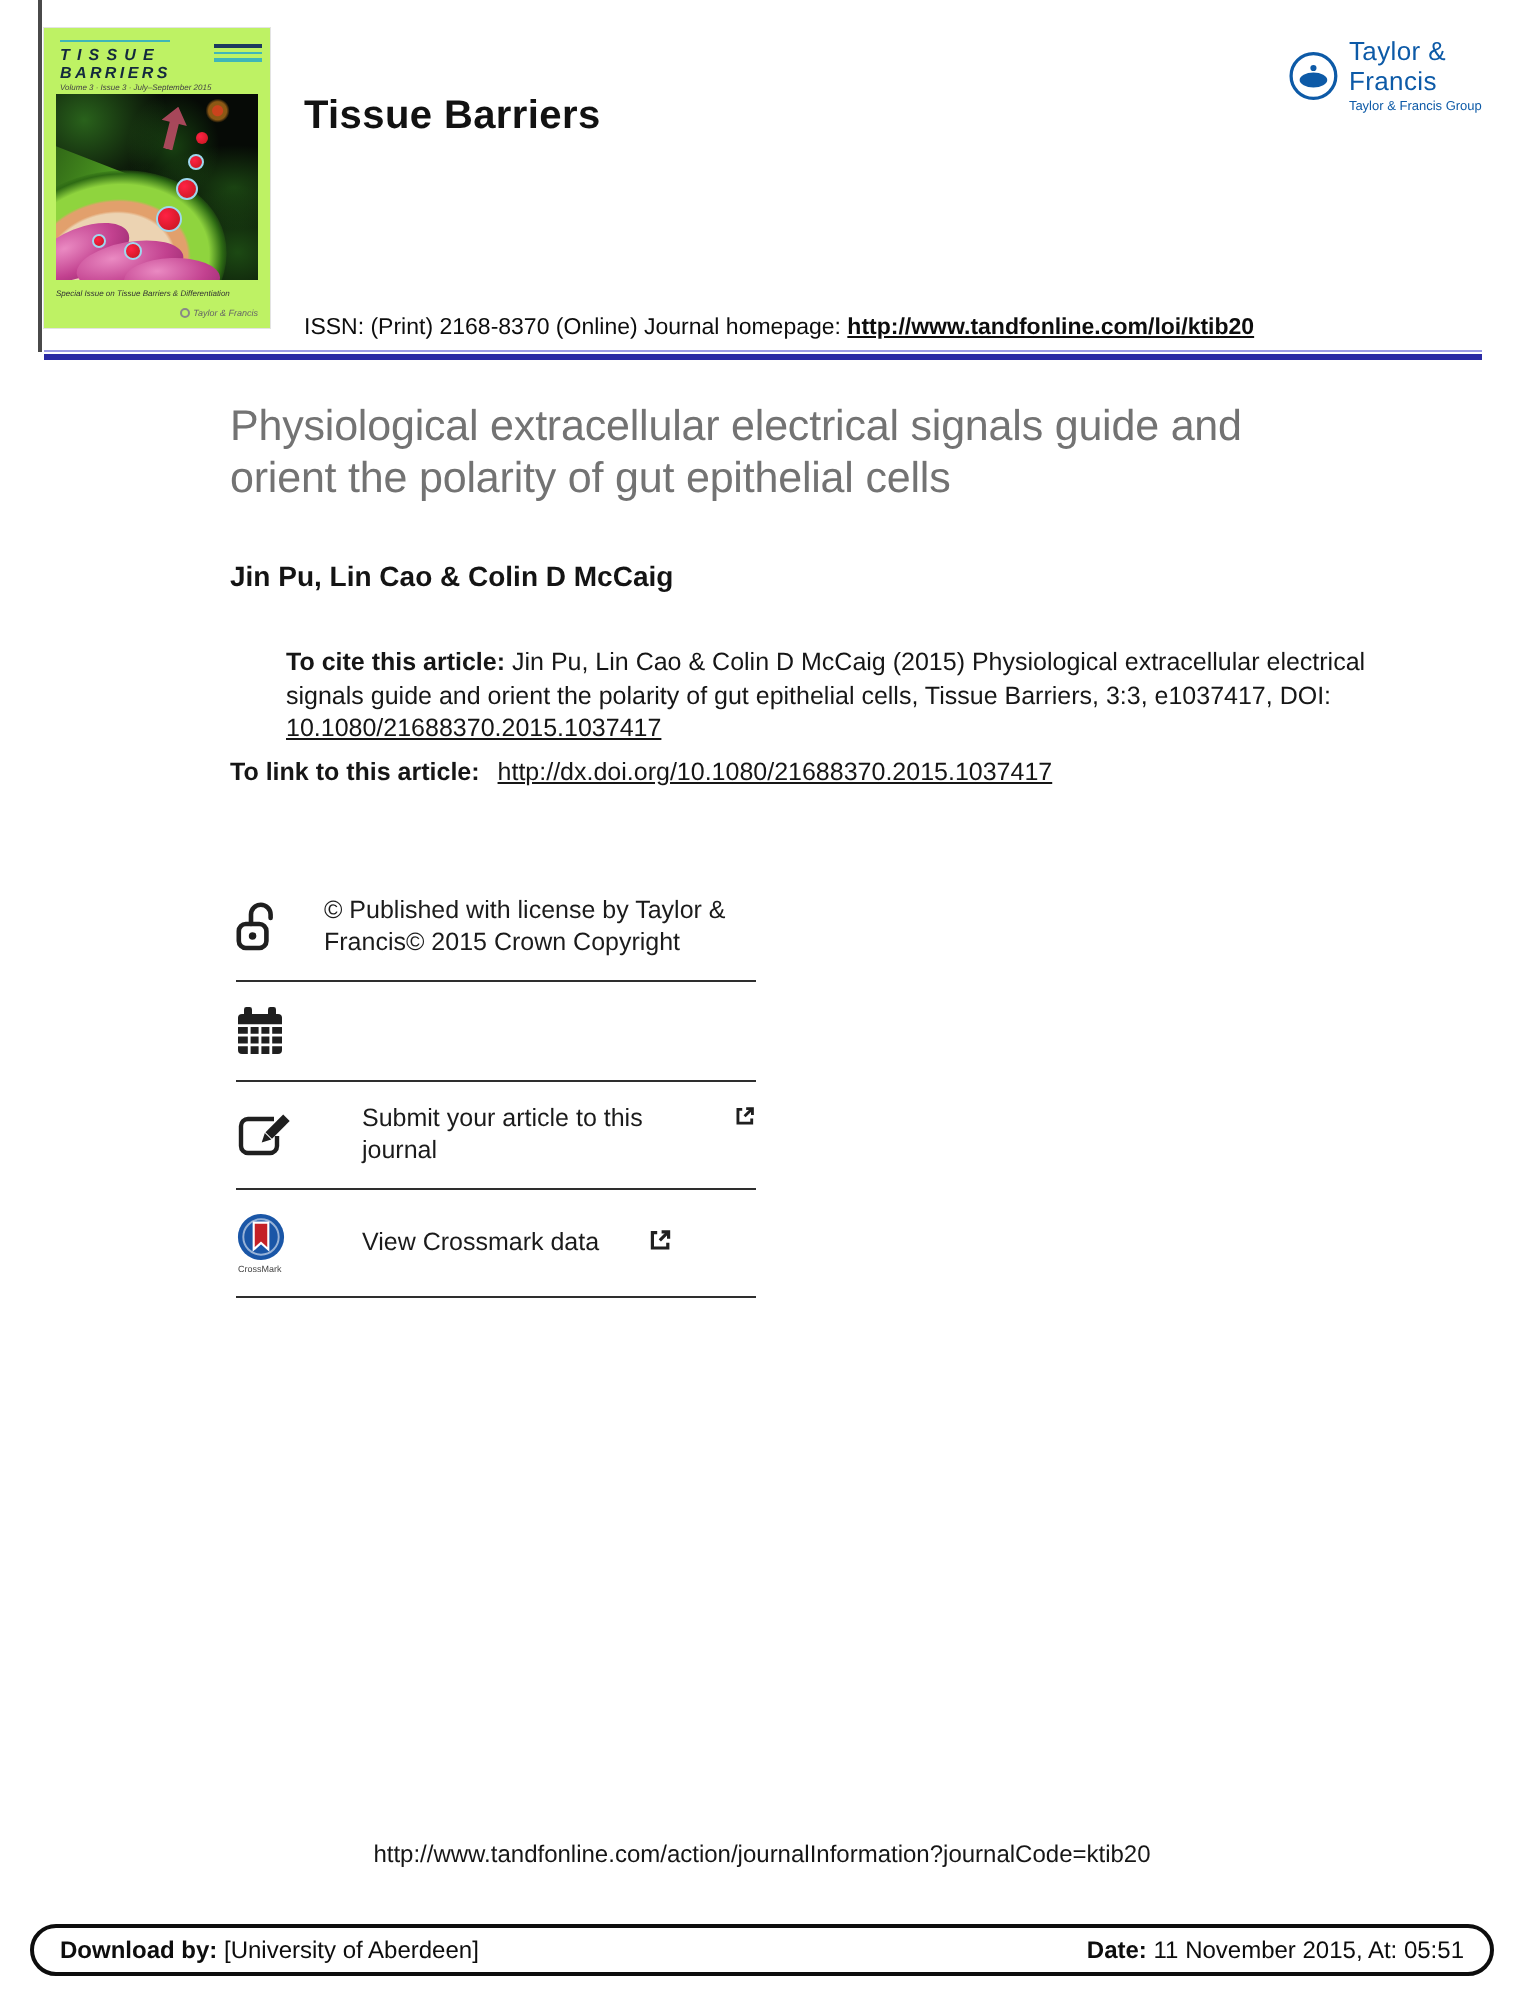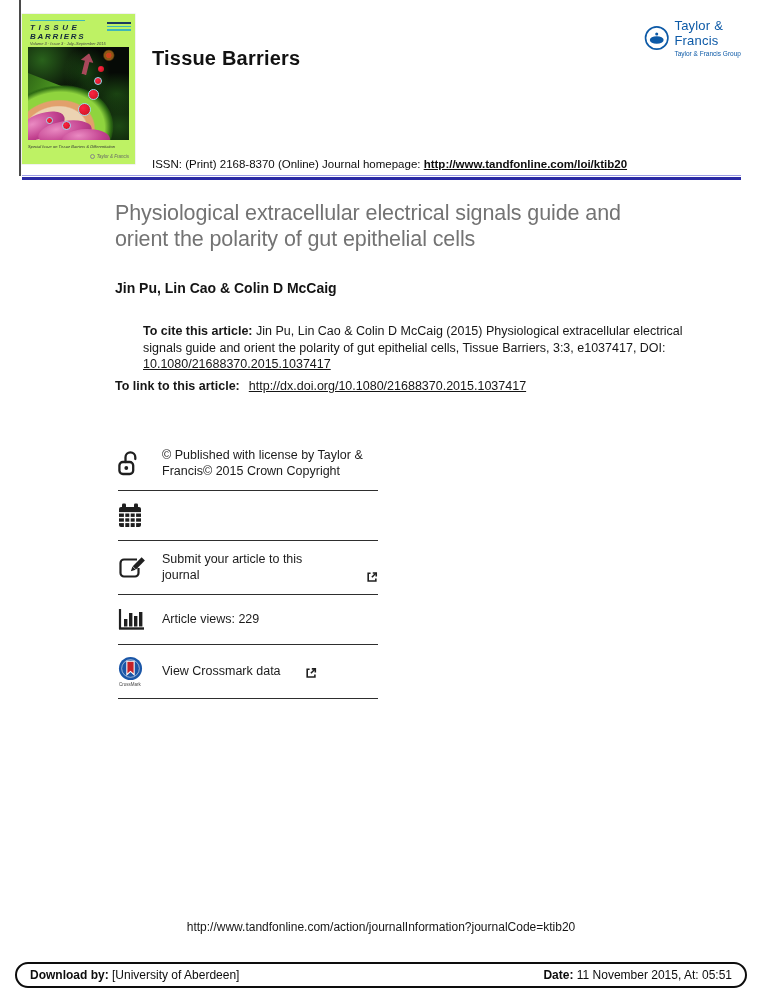--- a/index.html
+++ b/index.html
@@ -70,21 +70,21 @@
   .cite-block a, .link-line a { color:#161616; text-decoration:underline; }
   .link-line { left:115px; top:379px; font-size:12.5px; color:#161616; }
   .link-line strong { font-weight:700; }
   .link-line a { margin-left:9px; }
 
   
   .meta-list { left:118px; top:437px; width:260px; }
   .meta-row { display:flex; align-items:center; gap:4px; padding:11px 0; border-bottom:1.8px solid #2e2e2e; min-height:50px; }
   .meta-icon { flex:0 0 40px; display:flex; flex-direction:column; align-items:flex-start; justify-content:center; }
   .meta-label { font-size:12.5px; line-height:15.5px; color:#1b1b1b; }
-  .meta-link { display:inline-flex; align-items:flex-end; gap:24px; }
+  .meta-link { display:inline-flex; align-items:flex-start; gap:24px;margin-left:19px; }
   .cm-caption { font-size:4.5px; color:#444; margin-top:1px; margin-left:1px; }
 
   
   .terms { left:0; top:920px; width:762px; text-align:center; font-size:12px; line-height:14.5px; color:#161616; }
   .download-bar { left:15px; bottom:12px; width:732px; height:25px; border:2px solid #0d0d0d; border-radius:14px;
     display:flex; align-items:center; justify-content:space-between; padding:11px 13px; font-size:12px; color:#0d0d0d; background:#fff; }
   .download-bar strong { font-weight:700; }
 </style>
 </head>
 <body>
@@ -196,33 +196,20 @@
     <span class="meta-label meta-link">
       <a href="#" style="color:#1b1b1b; text-decoration:none;">Submit your article to this journal</a>
       <svg width="12" height="12" viewBox="0 0 12 12">
         <path d="M4.6 2.3 H2.2 V10 H9.9 V7.4" fill="none" stroke="#1f1f1f" stroke-width="1.6"></path>
         <path d="M6.8 1.9 H10.3 V5.4" fill="none" stroke="#1f1f1f" stroke-width="1.6"></path>
         <line x1="9.9" y1="2.2" x2="5.9" y2="6.2" stroke="#1f1f1f" stroke-width="1.6"></line>
       </svg>
     </span>
   </div>
 
-  <div class="meta-row">
-    <span class="meta-icon">
-      <svg width="27" height="23" viewBox="0 0 27 23">
-        <line x1="2" y1="1" x2="2" y2="21" stroke="#1f1f1f" stroke-width="2.2"></line>
-        <line x1="1" y1="20.5" x2="26" y2="20.5" stroke="#1f1f1f" stroke-width="2.4"></line>
-        <rect x="6" y="11" width="3.4" height="7.5" fill="#1f1f1f"></rect>
-        <rect x="11" y="5" width="3.4" height="13.5" fill="#1f1f1f"></rect>
-        <rect x="16" y="8" width="3.4" height="10.5" fill="#1f1f1f"></rect>
-        <rect x="21" y="4" width="3.4" height="14.5" fill="#1f1f1f"></rect>
-      </svg>
-    </span>
-    <span class="meta-label">Article views: 229</span>
-  </div>
 
 
   <div class="meta-row">
     <span class="meta-icon">
       <svg width="25" height="25" viewBox="0 0 26 26">
         <circle cx="13" cy="13" r="12" style="fill:var(--crossmark-blue,#1a56a7)"></circle>
         <circle cx="13" cy="13" r="9.2" fill="none" stroke="#ffffff" stroke-width="1" opacity="0.55"></circle>
         <path d="M9.2 5.5 h7.6 v14 l-3.8 -3.4 l-3.8 3.4 Z" style="fill:var(--crossmark-red,#c42127)" stroke="#ffffff" stroke-width="1.1"></path>
       </svg>
       <span class="cm-caption">CrossMark</span>

